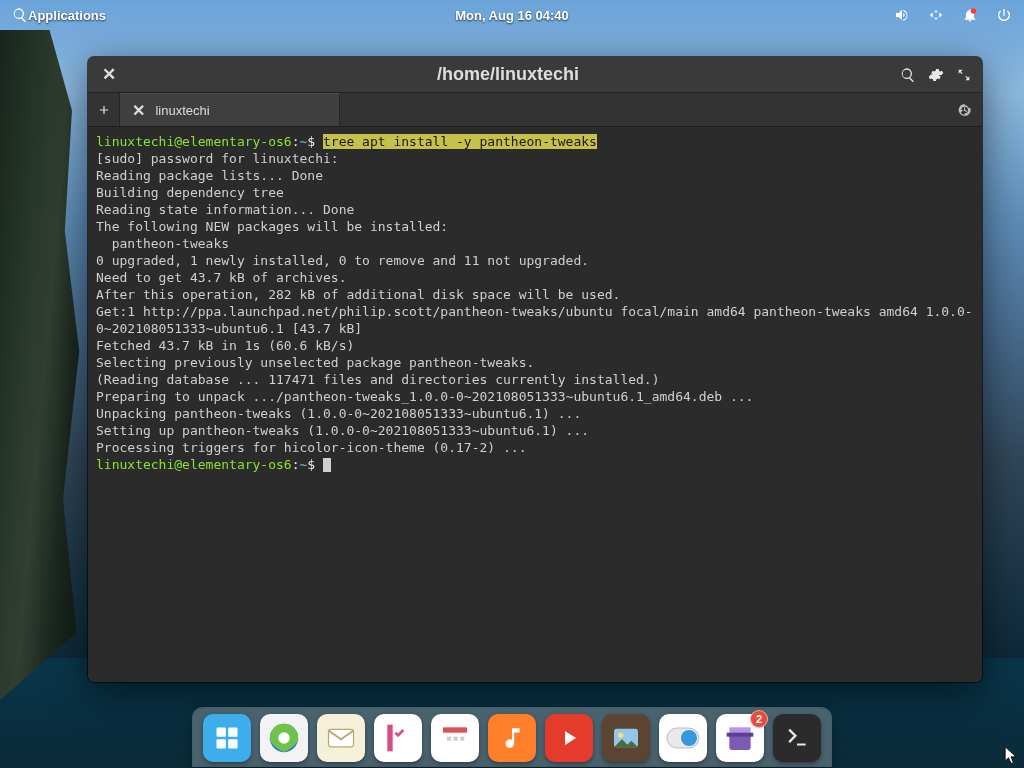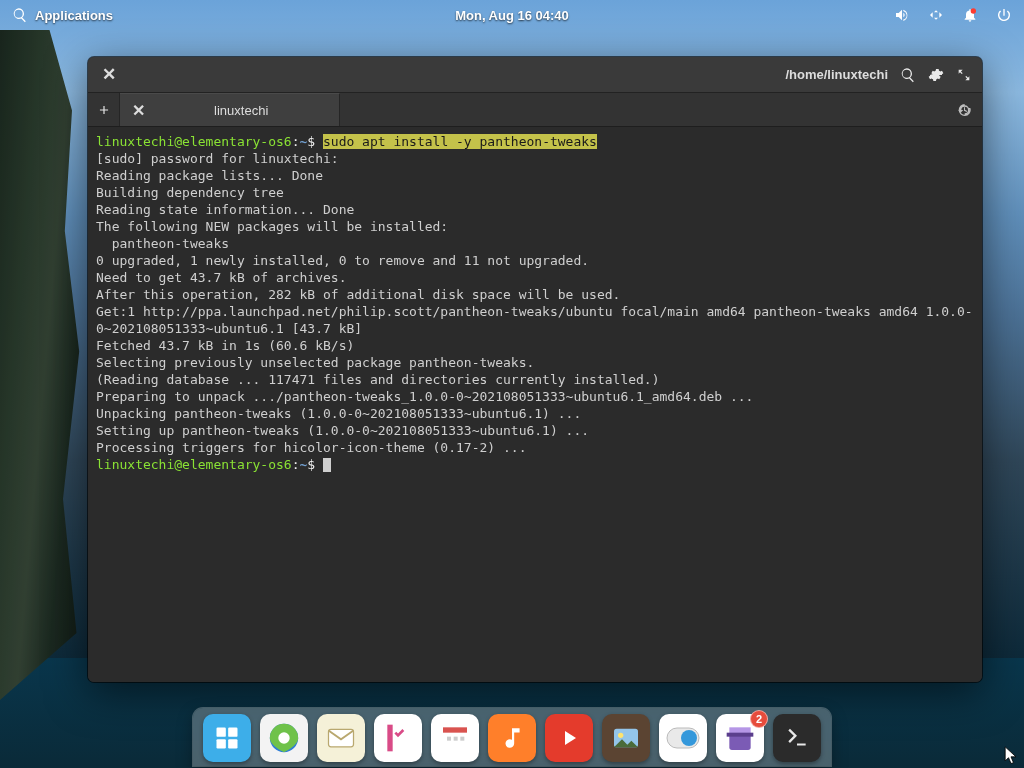--- a/index.html
+++ b/index.html
@@ -21,54 +21,54 @@
       background:linear-gradient(180deg,#09364c 0%,#0a2a38 100%);
     }
     
     .topbar {
       position:absolute;top:0;left:0;right:0;height:30px;
       display:flex;align-items:center;justify-content:space-between;
       padding:0 12px;font-size:13px;font-weight:600;color:#fff;
       text-shadow:0 1px 2px rgba(0,0,0,.7);
     }
     .topbar .left,.topbar .right{display:flex;align-items:center;gap:18px}
-    .topbar .apps-btn{display:flex;align-items:center;gap:7px;cursor:pointer}
+    .topbar .apps-btn{display:flex;align-items:center;cursor:pointer}
     .topbar .center{position:absolute;left:50%;transform:translateX(-50%)}
     .topbar svg{width:16px;height:16px;fill:#fff;display:block}
     .notif-dot{fill:#ff3b30}
     
     .window {
       position:absolute;left:88px;top:57px;width:894px;height:625px;
       background:#2b2b2b;border-radius:6px;
       box-shadow:0 10px 40px rgba(0,0,0,.55),0 0 0 1px rgba(0,0,0,.6);
       display:flex;flex-direction:column;overflow:hidden;color:#ddd;
     }
     .titlebar{
       height:36px;background:#3a3a3a;display:flex;align-items:center;
       padding:0 10px;gap:12px;border-bottom:1px solid #222;
     }
-    .titlebar .title{flex:1;text-align:right;font-size:13px;font-weight:600}
+    .titlebar .title{flex:1;text-align:center;font-size:18px;font-weight:600}
     .titlebar svg{width:16px;height:16px;fill:#e8e8e8}
     .titlebar .close-x{font-size:17px;font-weight:700;cursor:pointer;padding:0 4px;width:18px;text-align:center}
     .titlebar .hdr-btn{cursor:pointer;display:flex;align-items:center}
     .tabbar{
       height:34px;background:#333;display:flex;align-items:stretch;
       border-bottom:1px solid #1e1e1e;
     }
     .tabbar .newtab{
       width:32px;display:flex;align-items:center;justify-content:center;
       cursor:pointer;border-right:1px solid #252525;
     }
     .tabbar .tab{
       width:220px;background:#3f3f3f;display:flex;align-items:center;
       padding:0 12px;border-right:1px solid #252525;font-size:13px;
       cursor:pointer;gap:10px;border-top:1px solid #4a4a4a;
     }
     .tabbar .tab .tabclose{font-size:16px;font-weight:700;cursor:pointer}
-    .tabbar .tab .tablabel{flex:1;text-align:center}
+    .tabbar .tab .tablabel{flex:1;}
     .tabbar .spacer{flex:1}
     .tabbar .history{width:36px;display:flex;align-items:center;justify-content:center;cursor:pointer}
     .term {
       flex:1;background:#2b2b2b;padding:6px 8px;
       font-family:"DejaVu Sans Mono","Menlo",monospace;
       font-size:13px;line-height:17px;white-space:pre-wrap;color:#cfcfcf;
       overflow:hidden;
     }
     .grn{color:#8ae234;font-weight:400}
     .blu{color:#729fcf;font-weight:600}
@@ -172,21 +172,21 @@
       <span class="tabclose">✕</span>
       <span class="tablabel">linuxtechi</span>
     </div>
     <div class="spacer"></div>
     <div class="history">
         <svg viewBox="0 0 24 24" width="16" height="16" fill="#bdbdbd">
           <path d="M13 3a9 9 0 100 18 9 9 0 008.5-12h-2.2A7 7 0 116 12H3l4 4 4-4H8a5 5 0 115 5v2a7 7 0 000-14zM12 8v5l4 2 .8-1.5-3.3-1.7V8H12z"></path>
         </svg>
       </div>
   </div>
-  <div class="term" id="term"><span class="grn">linuxtechi@elementary-os6</span><span class="wht">:</span><span class="blu">~</span><span class="wht">$ </span><span class="cmd">sudo apt install -y pantheon-tweaks</span>
+  <div class="term" id="term"><span class="grn">linuxtechi@elementary-os6</span><span class="wht">:</span><span class="blu">~</span><span class="wht">$ </span><span class="cmd">tree apt install -y pantheon-tweaks</span>
 [sudo] password for linuxtechi: 
 Reading package lists... Done
 Building dependency tree       
 Reading state information... Done
 The following NEW packages will be installed:
   pantheon-tweaks
 0 upgraded, 1 newly installed, 0 to remove and 11 not upgraded.
 Need to get 43.7 kB of archives.
 After this operation, 282 kB of additional disk space will be used.
 Get:1 http://ppa.launchpad.net/philip.scott/pantheon-tweaks/ubuntu focal/main amd64 pantheon-tweaks amd64 1.0.0-0~202108051333~ubuntu6.1 [43.7 kB]

